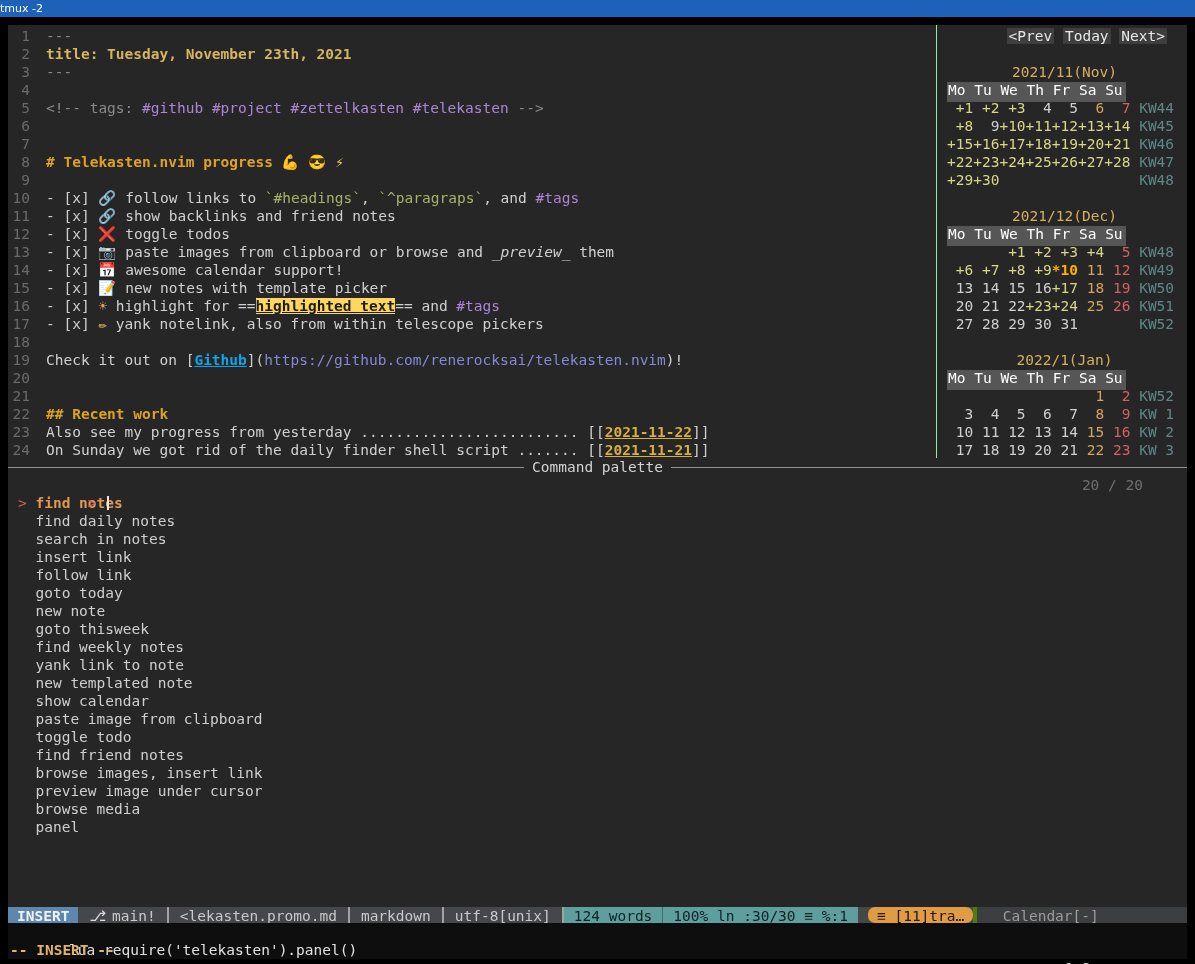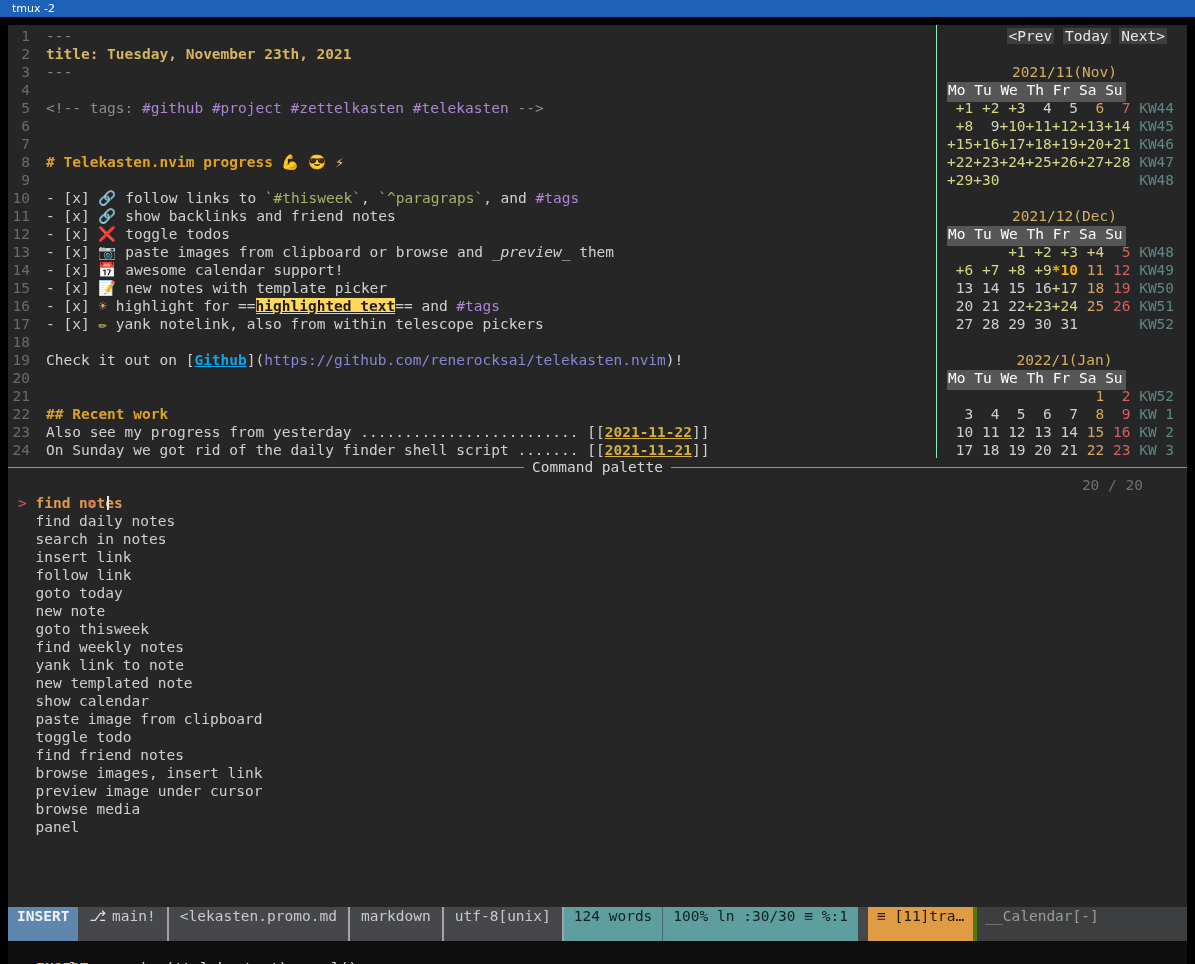--- a/index.html
+++ b/index.html
@@ -1,20 +1,20 @@
 <!DOCTYPE html>
 <html><head>
 <meta charset="utf-8">
 <style>
   * { box-sizing: border-box; margin: 0; padding: 0; }
   html,body { width:1195px; height:964px; background:#000; overflow:hidden; }
   .screen { width:1195px; height:964px; background:#000;
             font-family:"DejaVu Sans Mono", monospace; font-size:14.5px; line-height:18px; }
   .titlebar { height:17px; background:#1d62b8; color:#ffffff;
-              font-family:"DejaVu Sans", sans-serif; font-size:11px; line-height:17px; padding-left:12px; }
+              font-family:"DejaVu Sans", sans-serif; font-size:11px; line-height:17px; padding-left:0; }
   .term { padding:8px 8px 0 8px; }
 
   
   .main-row { display:flex; height:433px; background:#262626; overflow:hidden; }
   .editor { flex:1; padding-top:2px; overflow:hidden; }
   .line { display:flex; height:18px; white-space:pre; }
   .lnum { flex:0 0 38px; text-align:right; padding-right:16px; color:#6b6b6b; }
   .lcontent { white-space:pre; }
 
   .calendar { width:251px; border-left:1px solid #86efac; padding:2px 0 0 10px; overflow:hidden; }
@@ -56,28 +56,28 @@
   .p-prompt { height:18px; position:relative; padding-left:10px; white-space:pre; }
   .p-pchar { color:#d75f5f; }
   .cursor { display:inline-block; width:2px; height:14px; background:#e8e8e8; vertical-align:-2px; margin-left:10px; }
   .p-counter { position:absolute; right:44px; top:0; color:#707070; }
   .p-row { height:18px; padding-left:10px; white-space:pre; }
   .p-caret { color:#d75f5f; }
   .p-sel { color:#e09952; font-weight:bold; }
   .p-item { color:#cfcfcf; }
 
   
-  .statusline { display:flex; height:34px; background:#45474a; color:#c9c9c9; white-space:pre; overflow:hidden; align-items:stretch; }
+  .statusline { display:flex; height:16px; background:#45474a; color:#c9c9c9; white-space:pre; overflow:hidden; align-items:stretch; }
   .statusline > span { line-height:18px; }
   .sl-mode { background:#5f87ae; color:#eef3f8; font-weight:bold; padding:0 9px; }
   .sl-seg { padding:0 11px; border-right:2px solid #a3a3a3; }
   .sl-gicon { color:#e0e0e0; margin-right:6px; }
   .sl-teal { background:#5f9e9e; color:#0f2222; padding:0 10px; }
   .sl-pos { border-left:1px solid rgba(0,0,0,0.3); }
-  .sl-orange { background:#df9c44; color:#241603; padding:0 9px; margin-left:10px; }
+  .sl-orange { background:#df9c44; color:#241603; padding:0 9px; margin-left:10px;border-radius:7px; }
   .sl-fill { flex:1; }
   .sl-right { width:252px; background:#3c3e40; color:#9c9c9c; padding-left:8px; border-left:4px solid #4d7c0f; }
 
   
   .cmdline { height:18px; background:#0e0e0e; color:#e0e0e0; white-space:pre; padding-left:0; }
   .modeline { display:flex; height:18px; background:#0e0e0e; white-space:pre; padding-left:2px;flex-direction:column; }
   .mode-txt { color:#e3b467; font-weight:bold; }
   .ruler { margin-left:auto; color:#d0d0d0; margin-right:96px; }
   .scroll { color:#d0d0d0; margin-right:6px; }
 </style>
@@ -95,21 +95,21 @@
         <div>
             <div class="line"><span class="lnum">1</span><span class="lcontent"><span class="c-dim">---</span></span></div>
             <div class="line"><span class="lnum">2</span><span class="lcontent"><span class="c-meta">title: Tuesday, November 23th, 2021</span></span></div>
             <div class="line"><span class="lnum">3</span><span class="lcontent"><span class="c-dim">---</span></span></div>
             <div class="line"><span class="lnum">4</span><span class="lcontent"></span></div>
             <div class="line"><span class="lnum">5</span><span class="lcontent"><span class="c-dim">&lt;!-- tags: </span><span class="c-tag">#github</span><span class="c-dim"> </span><span class="c-tag">#project</span><span class="c-dim"> </span><span class="c-tag">#zettelkasten</span><span class="c-dim"> </span><span class="c-tag">#telekasten</span><span class="c-dim"> --&gt;</span></span></div>
             <div class="line"><span class="lnum">6</span><span class="lcontent"></span></div>
             <div class="line"><span class="lnum">7</span><span class="lcontent"></span></div>
             <div class="line"><span class="lnum">8</span><span class="lcontent"><span class="c-heading"># Telekasten.nvim progress</span><span class="c-fg"> </span><span class="c-em-orange">💪</span><span class="c-fg"> </span><span class="c-em-yellow">😎</span><span class="c-fg"> </span><span class="c-em-yellow">⚡</span></span></div>
             <div class="line"><span class="lnum">9</span><span class="lcontent"></span></div>
-            <div class="line"><span class="lnum">10</span><span class="lcontent"><span class="c-fg">- [x] </span><span class="c-em-blue">🔗</span><span class="c-fg"> follow links to </span><span class="c-code">`#thisweek`</span><span class="c-fg">, </span><span class="c-code">`^paragraps`</span><span class="c-fg">, and </span><span class="c-tag">#tags</span></span></div>
+            <div class="line"><span class="lnum">10</span><span class="lcontent"><span class="c-fg">- [x] </span><span class="c-em-blue">🔗</span><span class="c-fg"> follow links to </span><span class="c-code">`#headings`</span><span class="c-fg">, </span><span class="c-code">`^paragraps`</span><span class="c-fg">, and </span><span class="c-tag">#tags</span></span></div>
             <div class="line"><span class="lnum">11</span><span class="lcontent"><span class="c-fg">- [x] </span><span class="c-em-blue">🔗</span><span class="c-fg"> show backlinks and friend notes</span></span></div>
             <div class="line"><span class="lnum">12</span><span class="lcontent"><span class="c-fg">- [x] </span><span class="c-em-red">❌</span><span class="c-fg"> toggle todos</span></span></div>
             <div class="line"><span class="lnum">13</span><span class="lcontent"><span class="c-fg">- [x] </span><span class="c-em-gray">📷</span><span class="c-fg"> paste images from clipboard or browse and </span><span class="c-italic">_preview_</span><span class="c-fg"> them</span></span></div>
             <div class="line"><span class="lnum">14</span><span class="lcontent"><span class="c-fg">- [x] </span><span class="c-em-blue">📅</span><span class="c-fg"> awesome calendar support!</span></span></div>
             <div class="line"><span class="lnum">15</span><span class="lcontent"><span class="c-fg">- [x] </span><span class="c-em-yellow">📝</span><span class="c-fg"> new notes with template picker</span></span></div>
             <div class="line"><span class="lnum">16</span><span class="lcontent"><span class="c-fg">- [x] </span><span class="c-em-orange">☀</span><span class="c-fg"> highlight for </span><span class="c-fg">==</span><span class="c-hl">highlighted text</span><span class="c-fg">==</span><span class="c-fg"> and </span><span class="c-tag">#tags</span></span></div>
             <div class="line"><span class="lnum">17</span><span class="lcontent"><span class="c-fg">- [x] </span><span class="c-em-yellow">✏</span><span class="c-fg"> yank notelink, also from within telescope pickers</span></span></div>
             <div class="line"><span class="lnum">18</span><span class="lcontent"></span></div>
             <div class="line"><span class="lnum">19</span><span class="lcontent"><span class="c-fg">Check it out on [</span><span class="c-link">Github</span><span class="c-fg">](</span><span class="c-url">https://github.com/renerocksai/telekasten.nvim</span><span class="c-fg">)!</span></span></div>
             <div class="line"><span class="lnum">20</span><span class="lcontent"></span></div>

